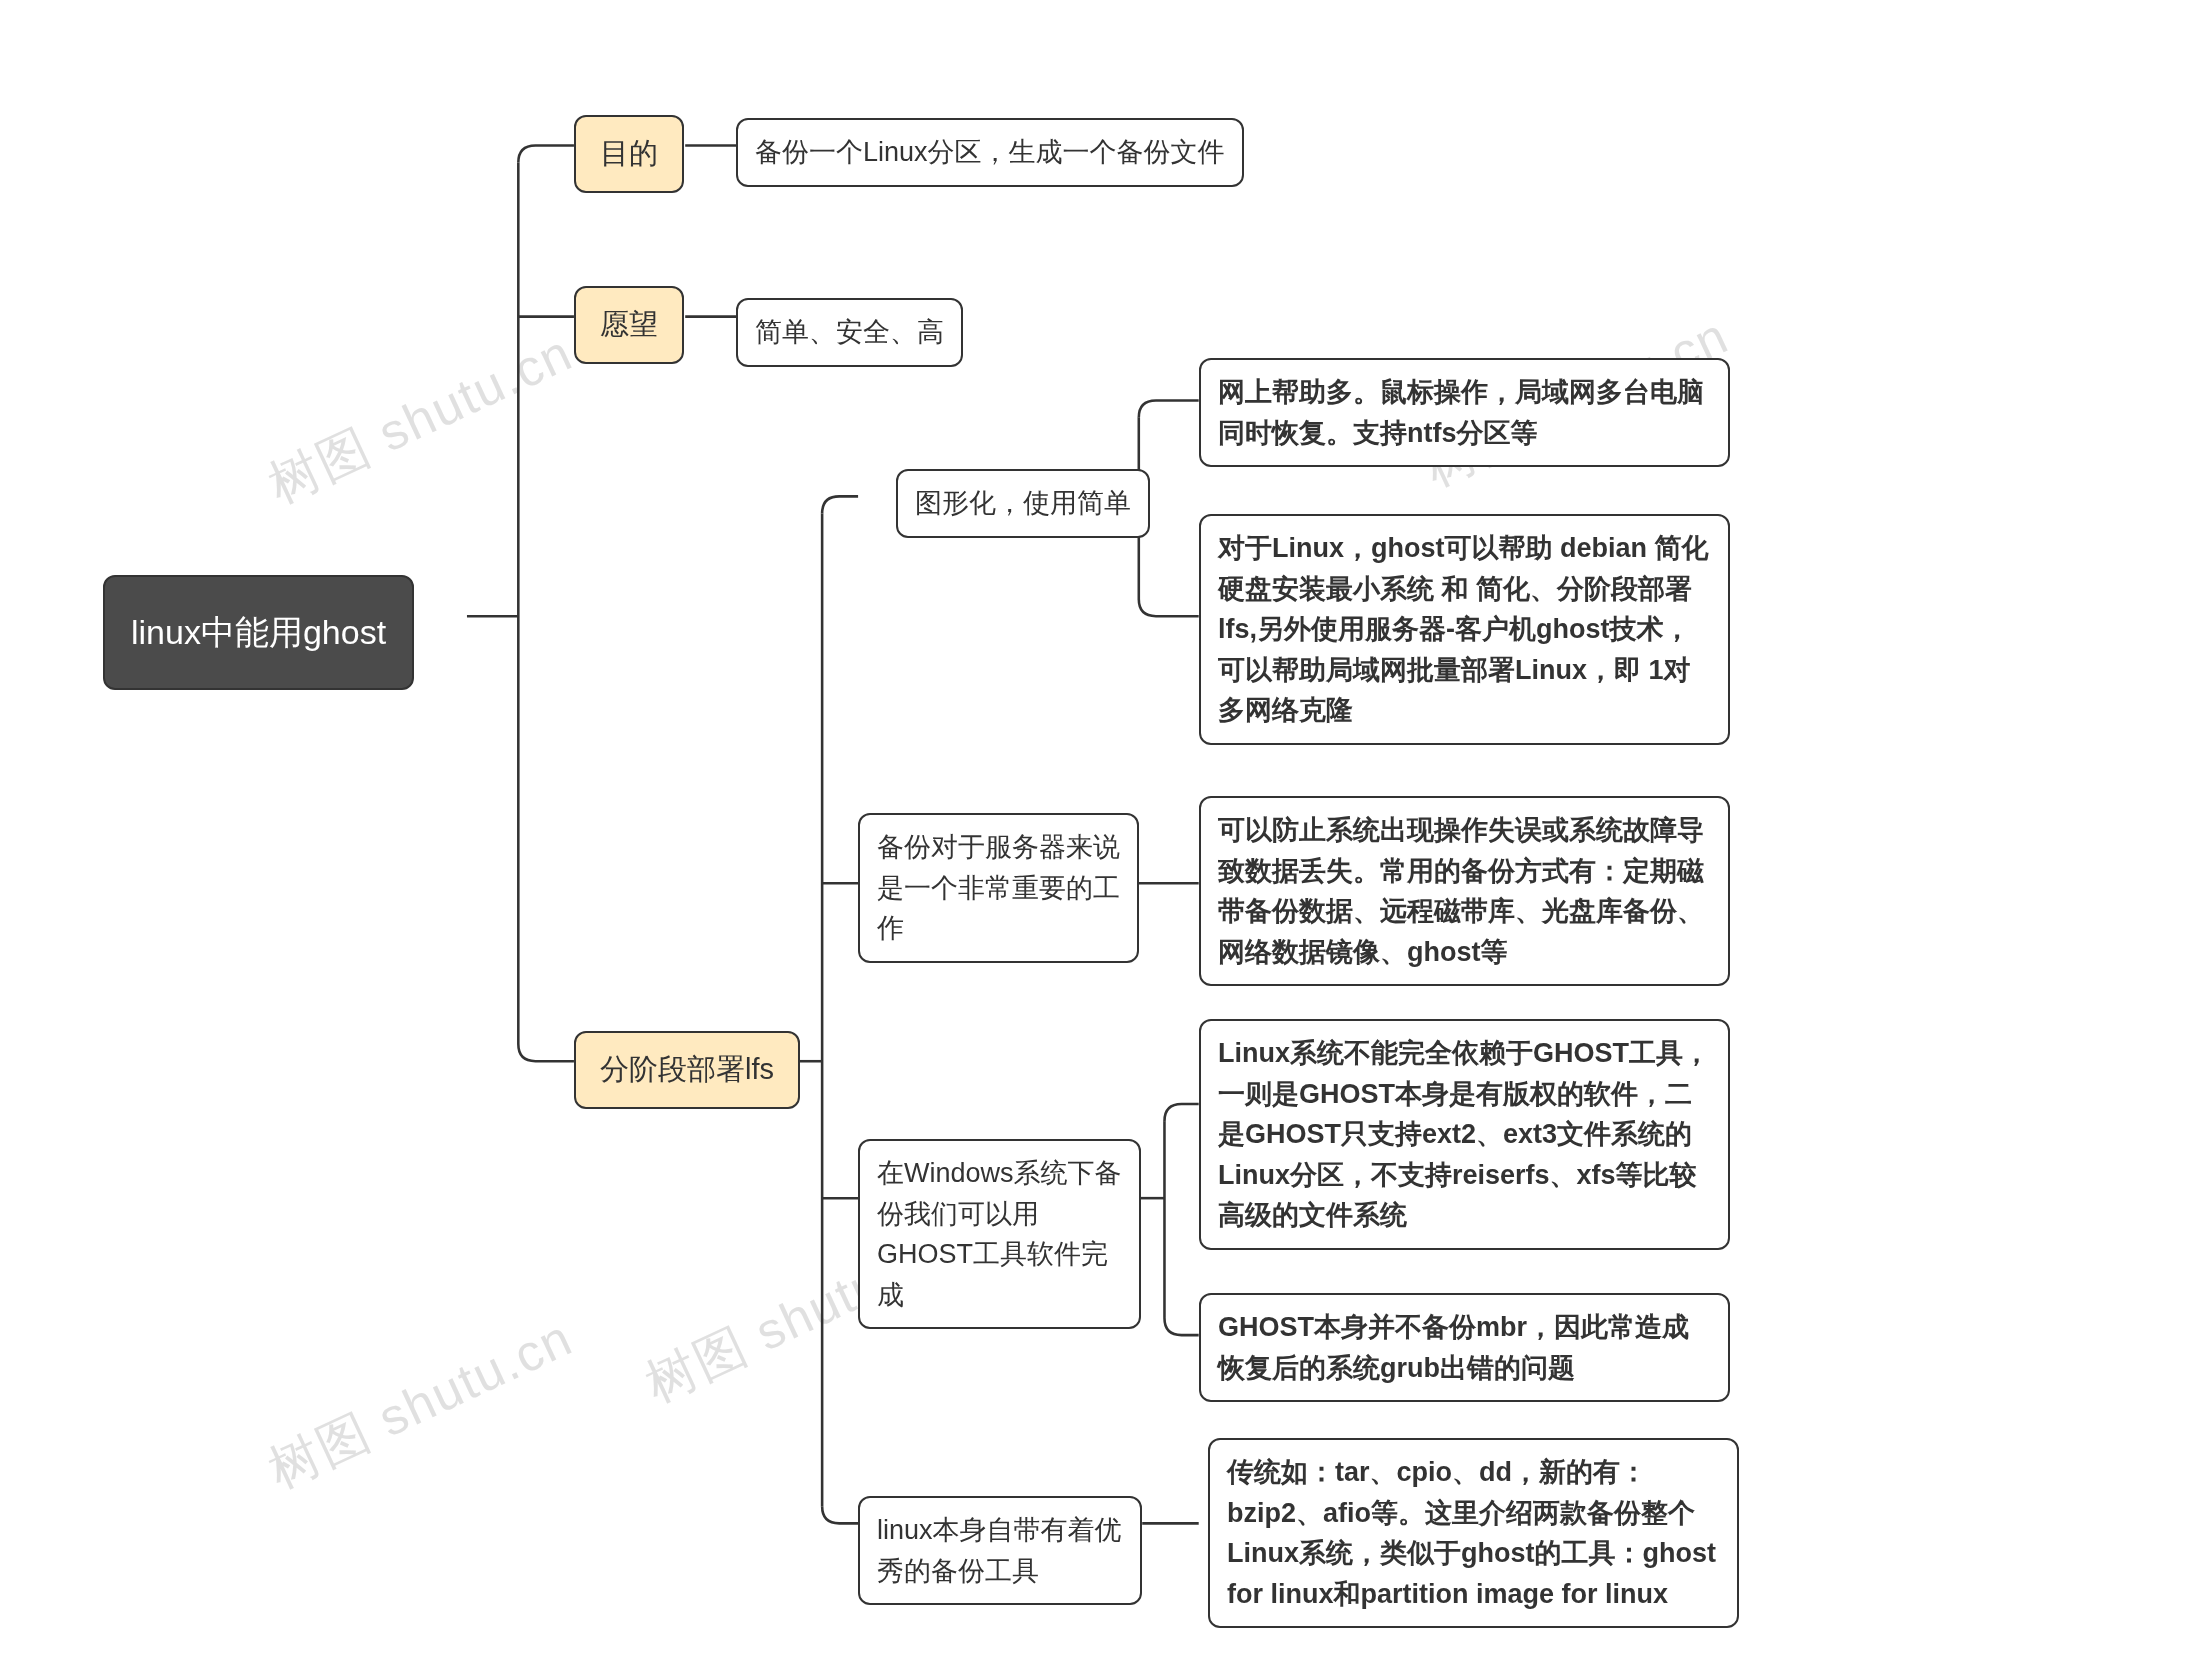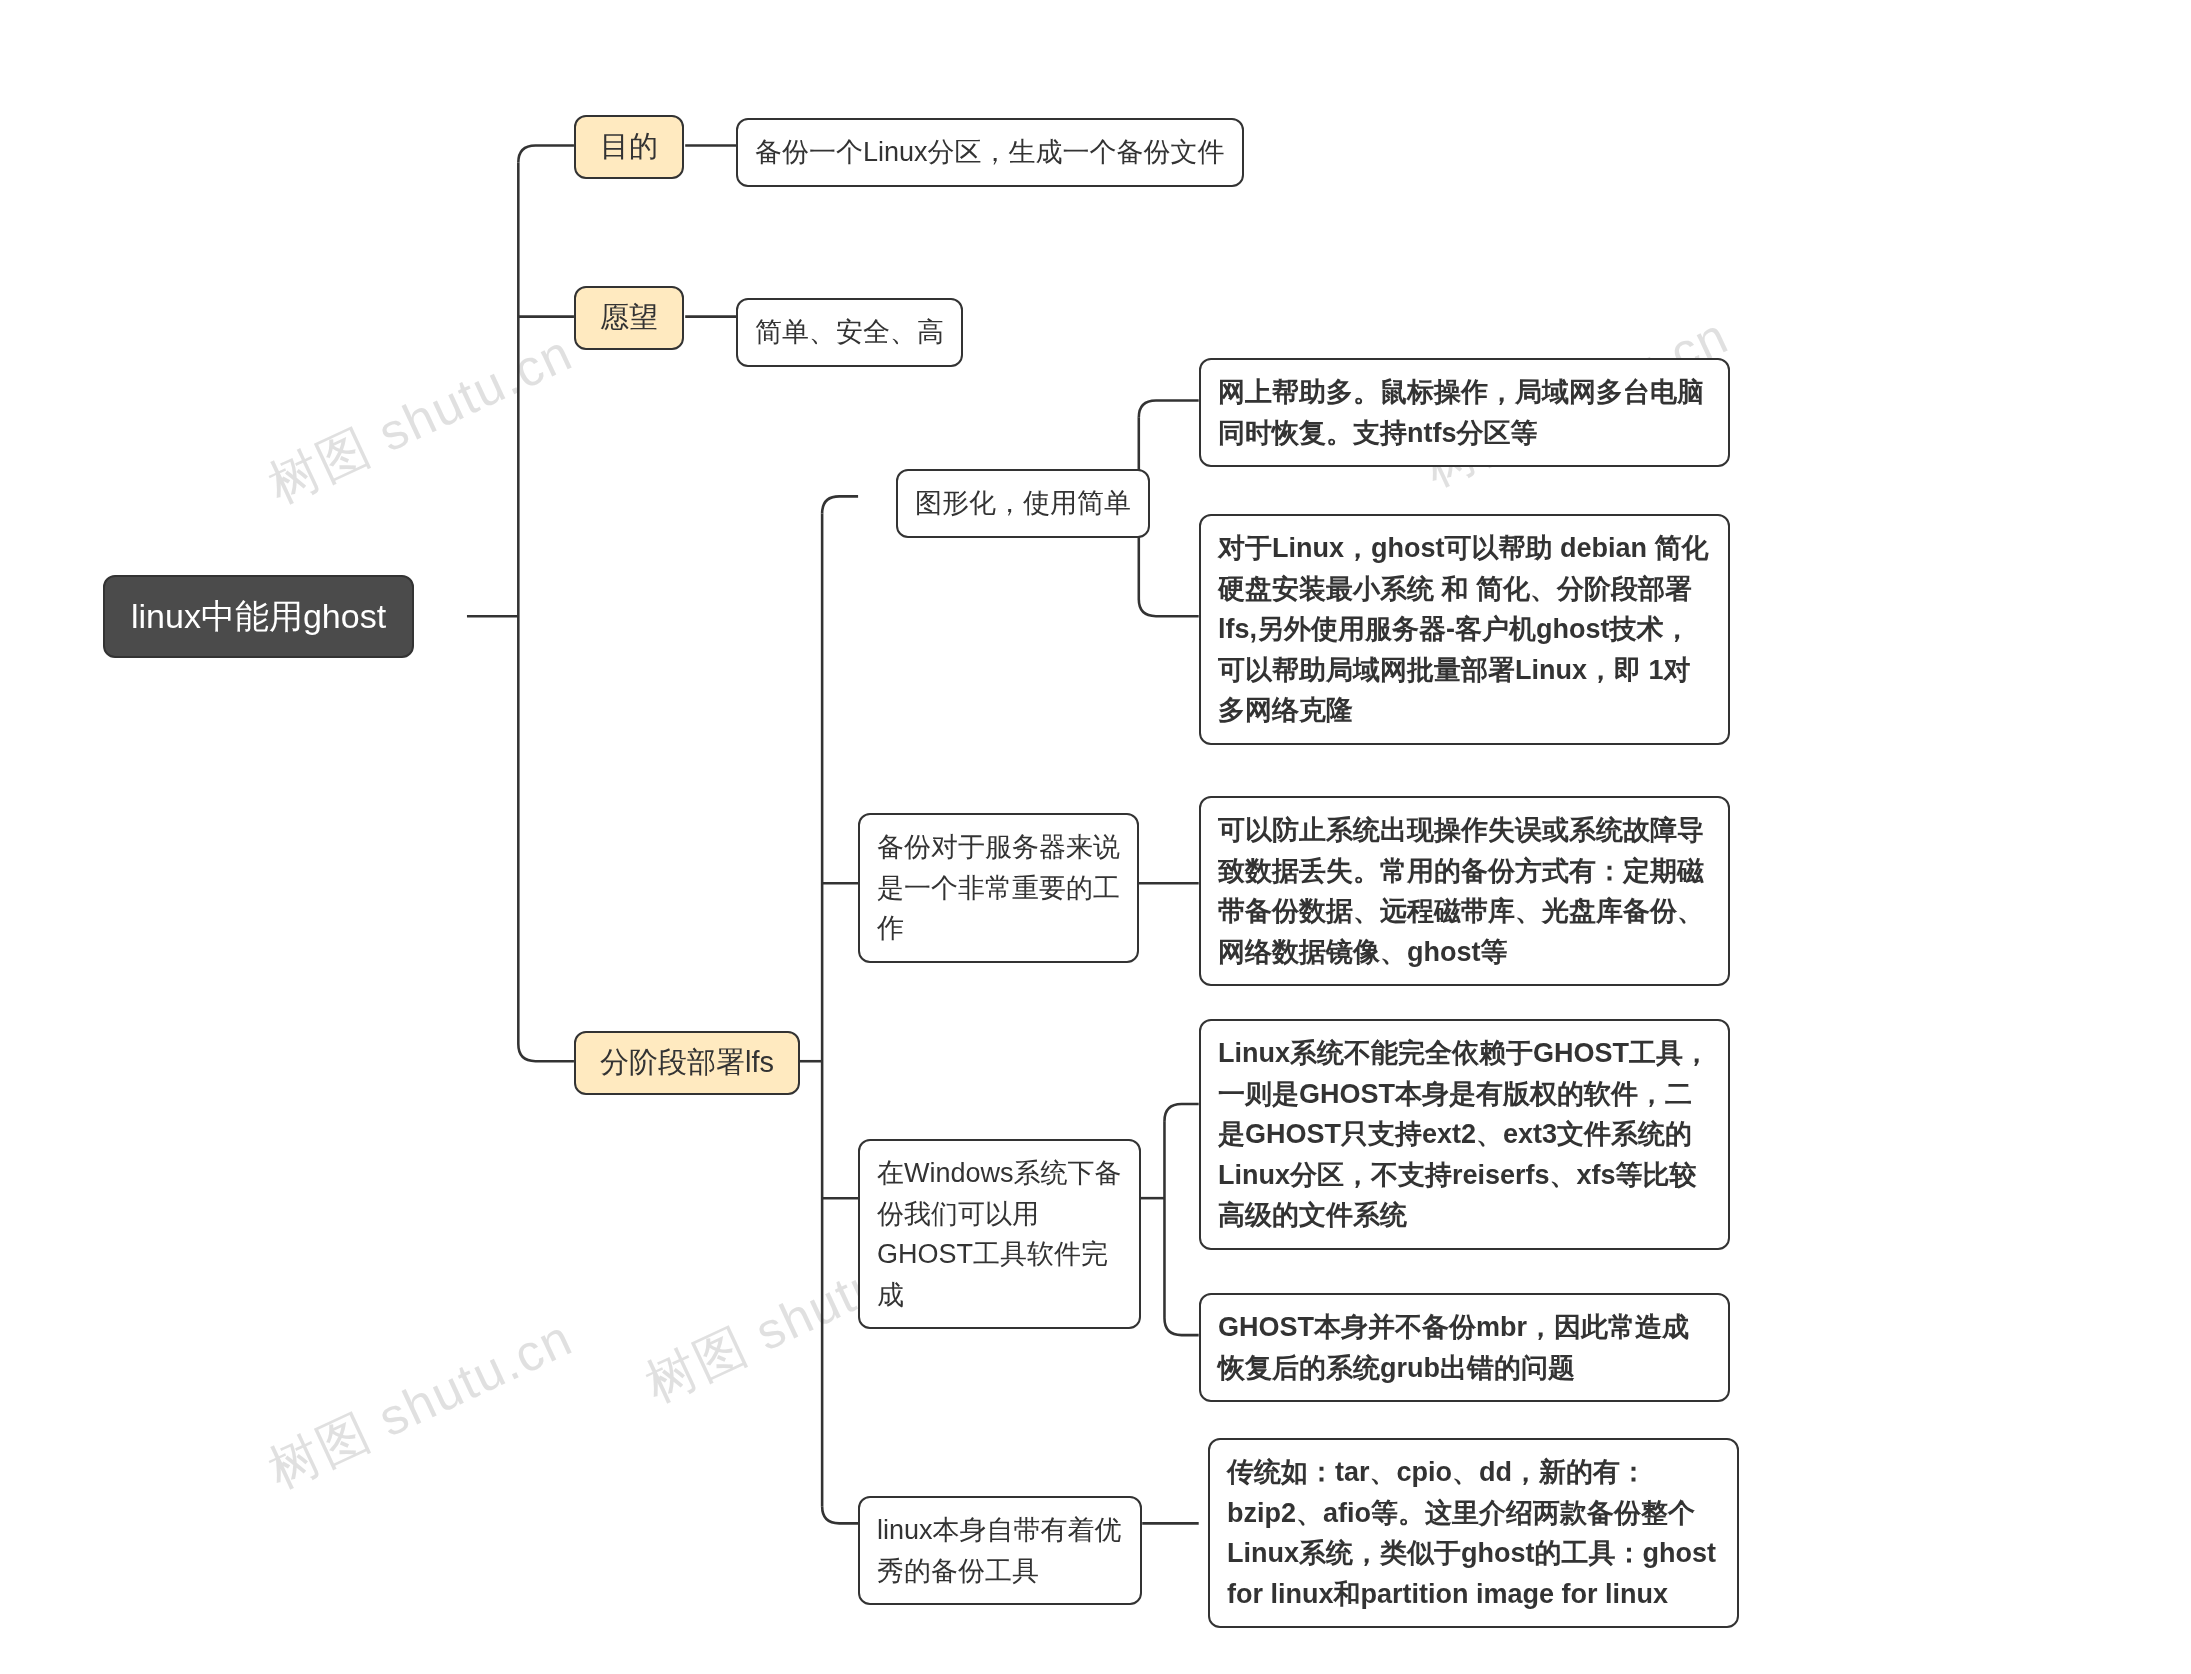--- a/index.html
+++ b/index.html
@@ -38,27 +38,27 @@
     line-height: 1.5;
     color: #333;
     background: #fff;
     border: 2.6px solid #333;
   }
   .node.root {
     background: #4b4b4b;
     color: #fff;
     border: 2.6px solid #333;
     font-size: 34px;
-    padding: 14px 26px;
+    padding: 30px 26px;
   }
   .node.branch {
     background: #ffeac0;
     border: 2.6px solid #333;
     font-size: 29px;
-    padding: 8px 24px;
+    padding: 15px 24px;
   }
   .node.leaf {
     background: #fff;
     border: 2.6px solid #333;
   }
   .node.wrap { max-width: 531px; font-weight: bold; }
   .node.wrap-mid { max-width: 283px; }
 </style>
 </head>
 <body>

